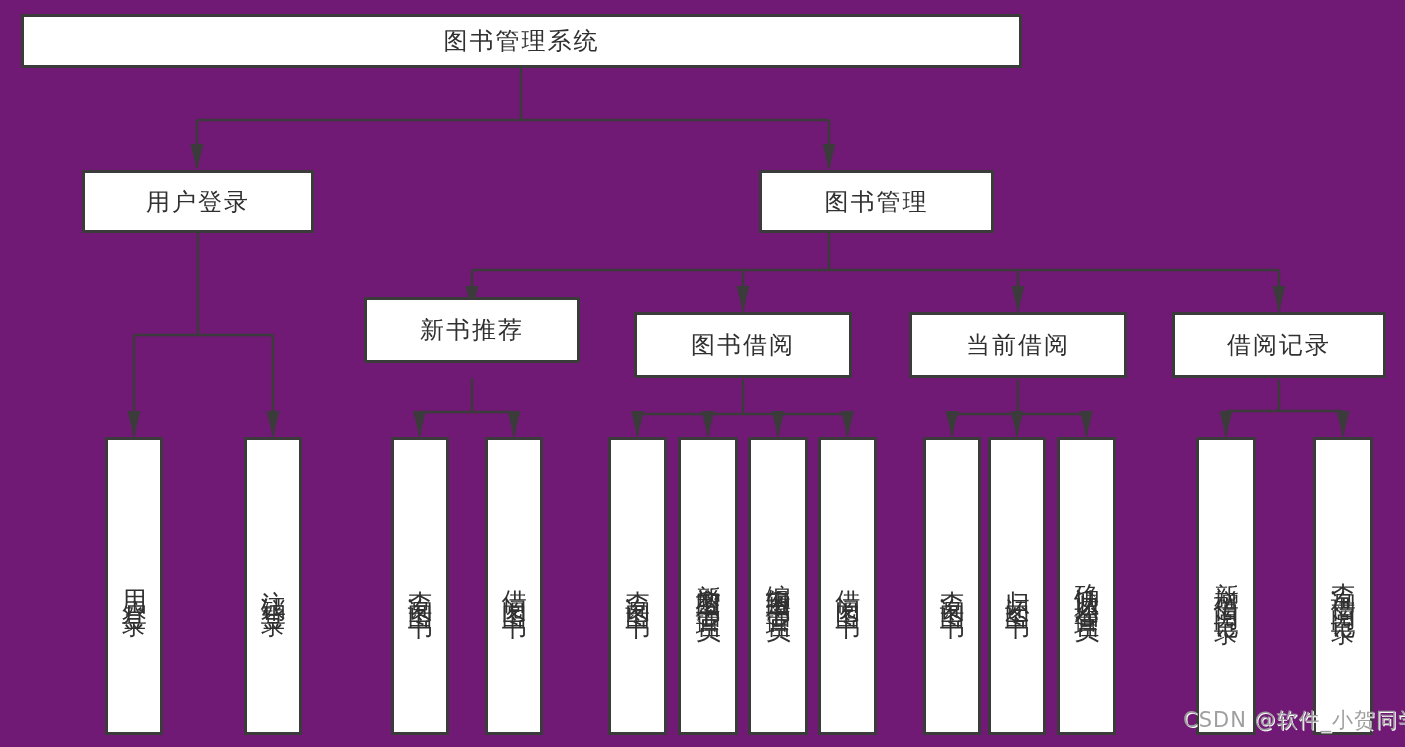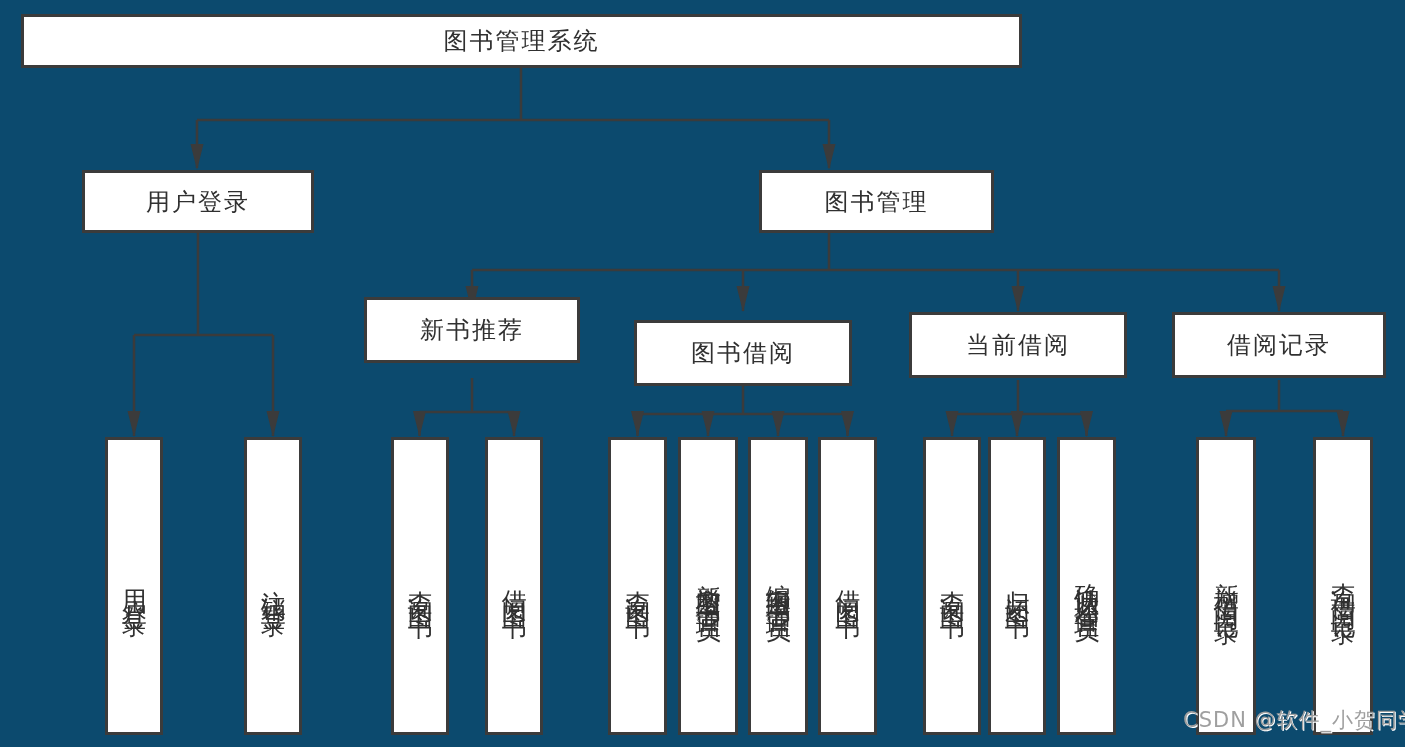--- a/index.html
+++ b/index.html
@@ -1,19 +1,19 @@
 <!DOCTYPE html>
 <html><head>
 <meta charset="utf-8">
 <style>
   html,body { margin:0; padding:0; background:#ffffff; }
   .canvas {
     position:relative;
     width:1405px; height:747px;
-    background:#0c4a6e;
+    background:#701a75;
     font-family:"DejaVu Sans", sans-serif;
     color:#303030;
     overflow:hidden;
   }
   .wires { position:absolute; left:0; top:0; width:1405px; height:747px; }
   .box {
     position:absolute;
     background:#ffffff;
     border:3px solid #3b3b3b;
     box-sizing:border-box;
@@ -92,21 +92,21 @@
   <div class="box" style="left:82px; top:170px; width:232px; height:63px;">
     <span class="hlabel">用户登录</span>
   </div>
   <div class="box" style="left:712px; top:170px; width:235px; height:63px;margin-left:47px;">
     <span class="hlabel">图书管理</span>
   </div>
 
   <div class="box" style="left:364px; top:297px; width:216px; height:66px;">
     <span class="hlabel">新书推荐</span>
   </div>
-  <div class="box" style="left:634px; top:312px; width:218px; height:66px;margin-top:8px;">
+  <div class="box" style="left:634px; top:312px; width:218px; height:66px;">
     <span class="hlabel">图书借阅</span>
   </div>
   <div class="box" style="left:909px; top:312px; width:218px; height:66px;">
     <span class="hlabel">当前借阅</span>
   </div>
   <div class="box" style="left:1172px; top:312px; width:214px; height:66px;">
     <span class="hlabel">借阅记录</span>
   </div>
 
   <div class="box leaf" style="left:105px; width:58px;">

